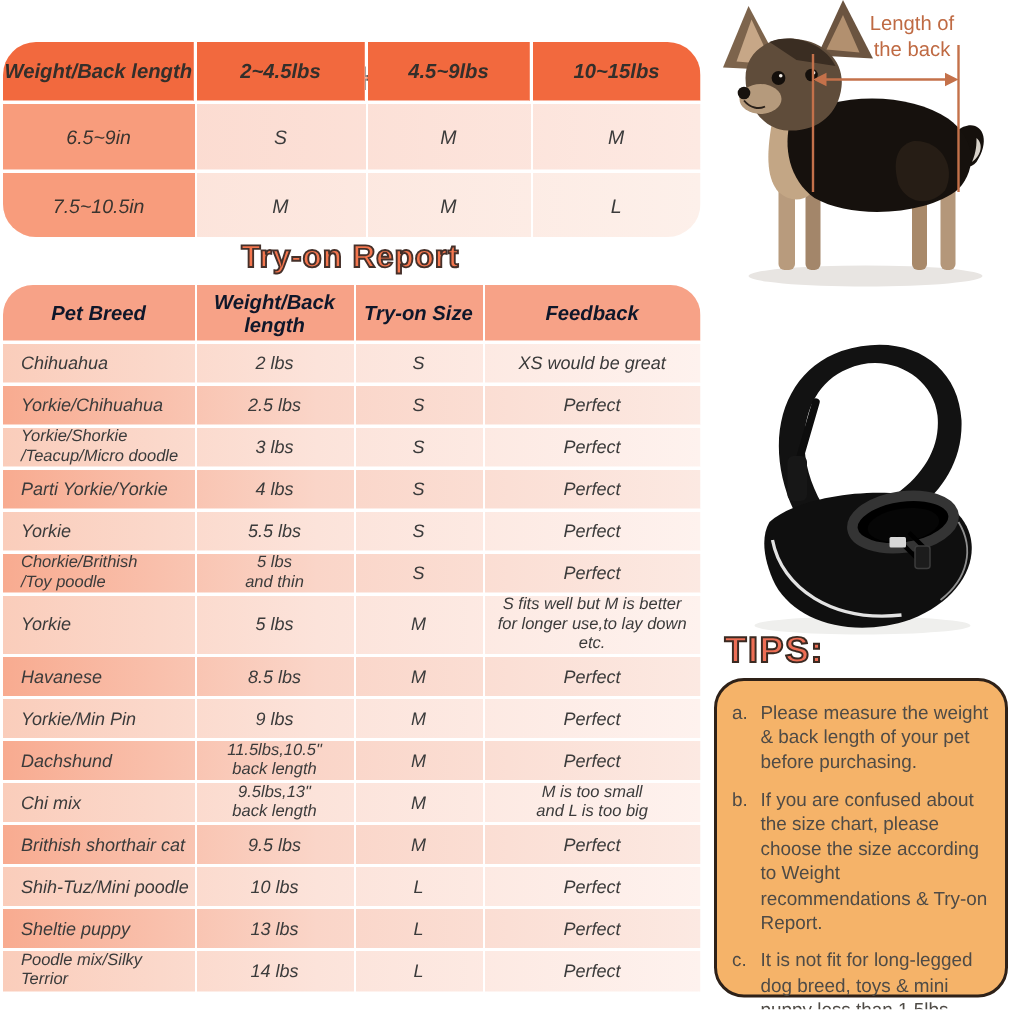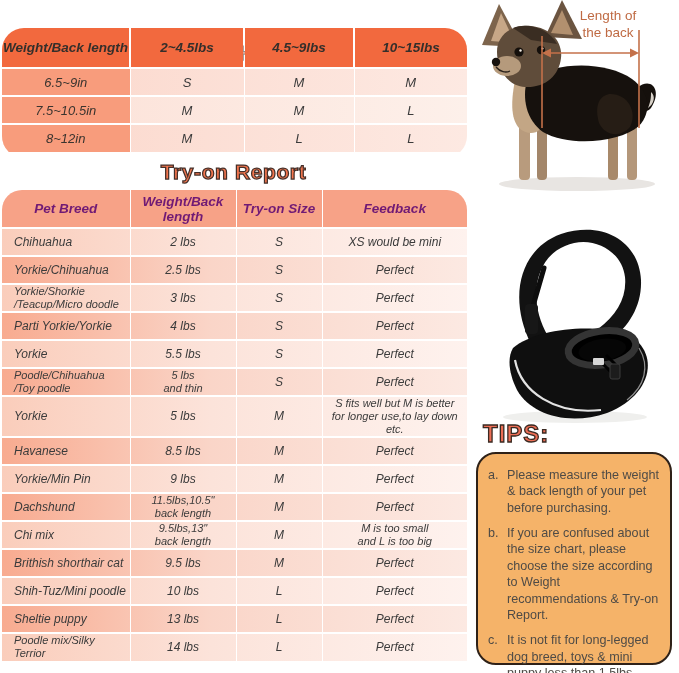--- a/index.html
+++ b/index.html
@@ -22,30 +22,30 @@
   #tryon-wrap{ top:190px; height:483px; border-radius:20px 20px 0 0; }
   table{ width:100%; border-collapse:collapse; table-layout:fixed; }
   th,td{ text-align:center; vertical-align:middle; overflow:hidden; }
 
   
   .size-head th{
     background:#f2693e; height:40px; font-size:13.5px; font-weight:600; color:#342f2b;
     border-right:2px solid rgba(255,255,255,.45);
   }
   .size-head th:last-child{ border-right:none; }
-  .size-row{ height:28px; }
+  .size-row{ height:46px; }
   .size-row.a{ background:linear-gradient(90deg,#fbd7cb 0%,#fde9e2 100%); }
   .size-row.b{ background:linear-gradient(90deg,#fce0d6 0%,#fdf0ea 100%); }
   .size-row td{ font-size:13px; border-top:2px solid #fff; border-right:1.5px solid rgba(255,255,255,.85); }
   .size-row td:last-child{ border-right:none; }
   .size-row td.lbl{ background:#f89c7c; font-size:13px; color:#3a342f; }
 
   
   .tryon-head th{
-    background:#f7a287; height:38px; font-size:13.5px; font-weight:600; color:#701a75;
+    background:#f7a287; height:38px; font-size:13.5px; font-weight:600; color:#0f172a;
     border-right:1.5px solid rgba(255,255,255,.55);
   }
   .tryon-head th:last-child{ border-right:none; }
   .t-row td{
     height:28px; font-size:12px; line-height:1.18; white-space:pre-line;
     border-top:2px solid #fff; border-right:1.5px solid rgba(255,255,255,.8);
   }
   .t-row td:last-child{ border-right:none; }
   .t-row td.breed{ text-align:left; padding-left:12px; }
   .t-row td.small{ font-size:11px; }
@@ -136,21 +136,21 @@
           <th>Weight/Back length</th>
           <th>Try-on Size</th>
           <th>Feedback</th>
         </tr>
       </thead>
       <tbody>
         <tr class="t-row rl">
           <td class="breed">Chihuahua</td>
           <td>2 lbs</td>
           <td>S</td>
-          <td>XS would be mini</td>
+          <td>XS would be great</td>
         </tr>
         <tr class="t-row rd">
           <td class="breed">Yorkie/Chihuahua</td>
           <td>2.5 lbs</td>
           <td>S</td>
           <td>Perfect</td>
         </tr>
         <tr class="t-row rl">
           <td class="breed small">Yorkie/Shorkie
 /Teacup/Micro doodle</td>
@@ -164,21 +164,21 @@
           <td>S</td>
           <td>Perfect</td>
         </tr>
         <tr class="t-row rl">
           <td class="breed">Yorkie</td>
           <td>5.5 lbs</td>
           <td>S</td>
           <td>Perfect</td>
         </tr>
         <tr class="t-row rd">
-          <td class="breed small">Poodle/Chihuahua
+          <td class="breed small">Chorkie/Brithish
 /Toy poodle</td>
           <td class="small">5 lbs
 and thin</td>
           <td>S</td>
           <td>Perfect</td>
         </tr>
         <tr class="t-row rl">
           <td class="breed">Yorkie</td>
           <td>5 lbs</td>
           <td>M</td>

